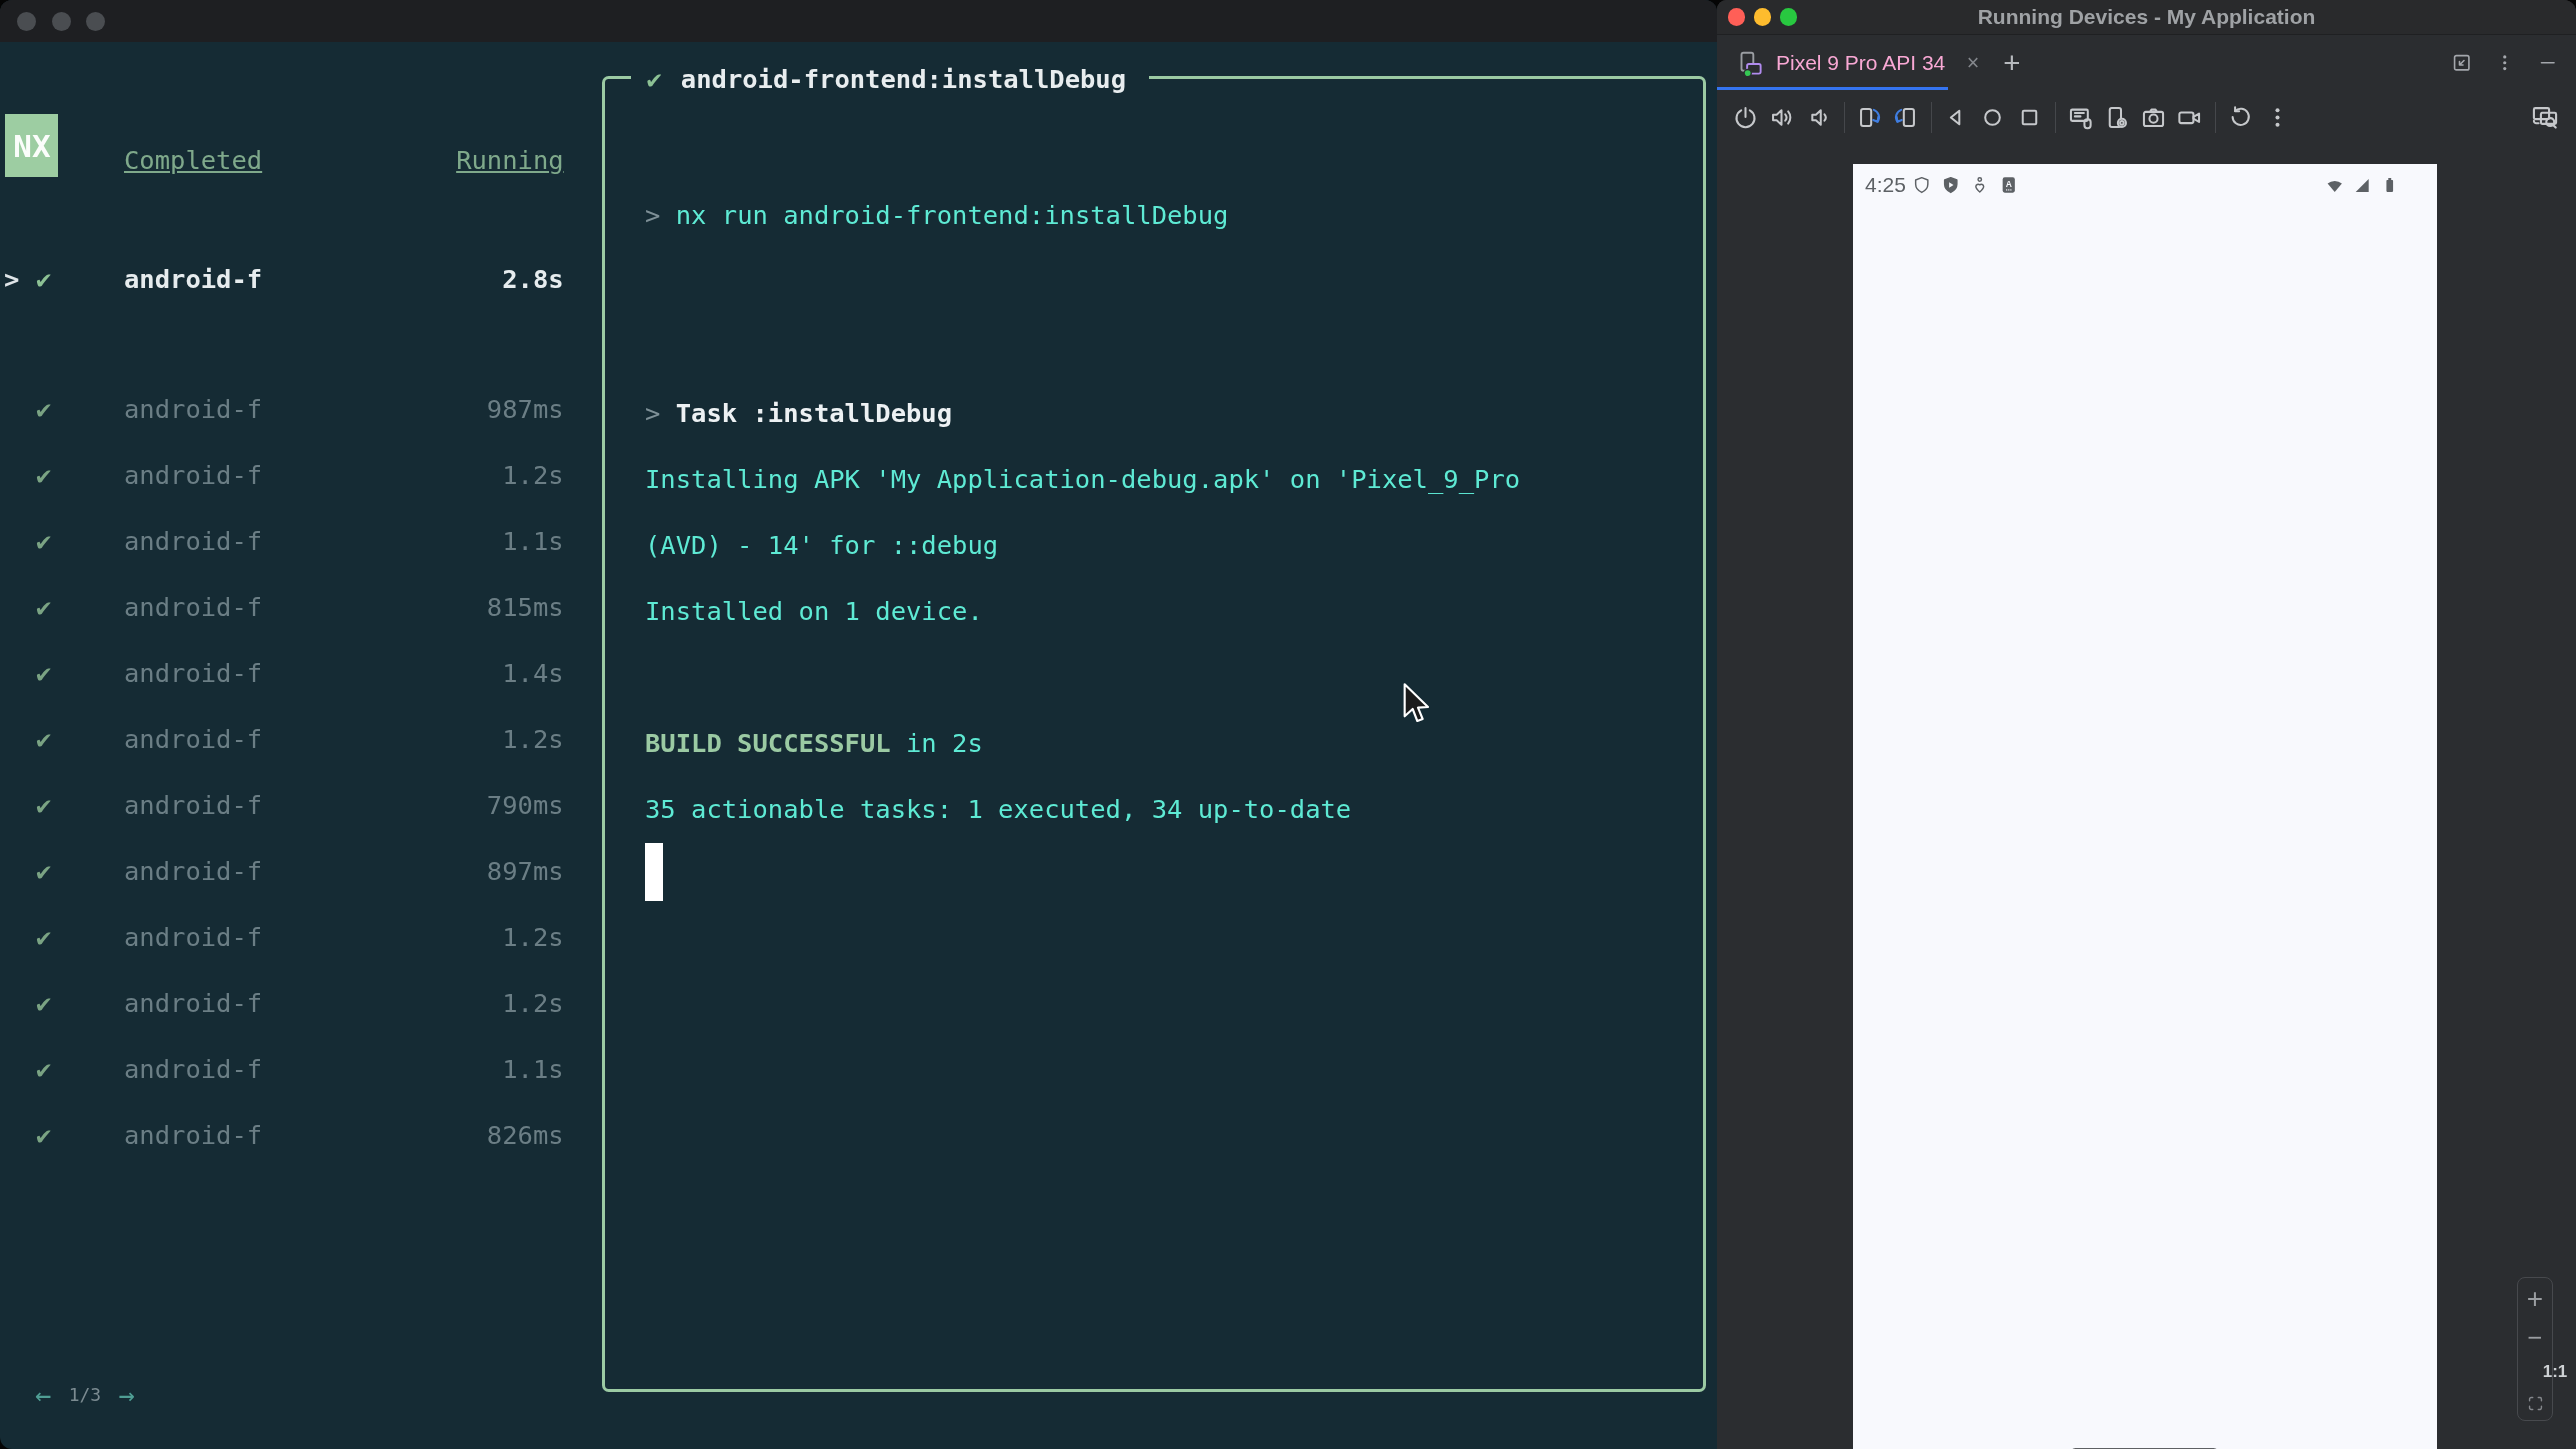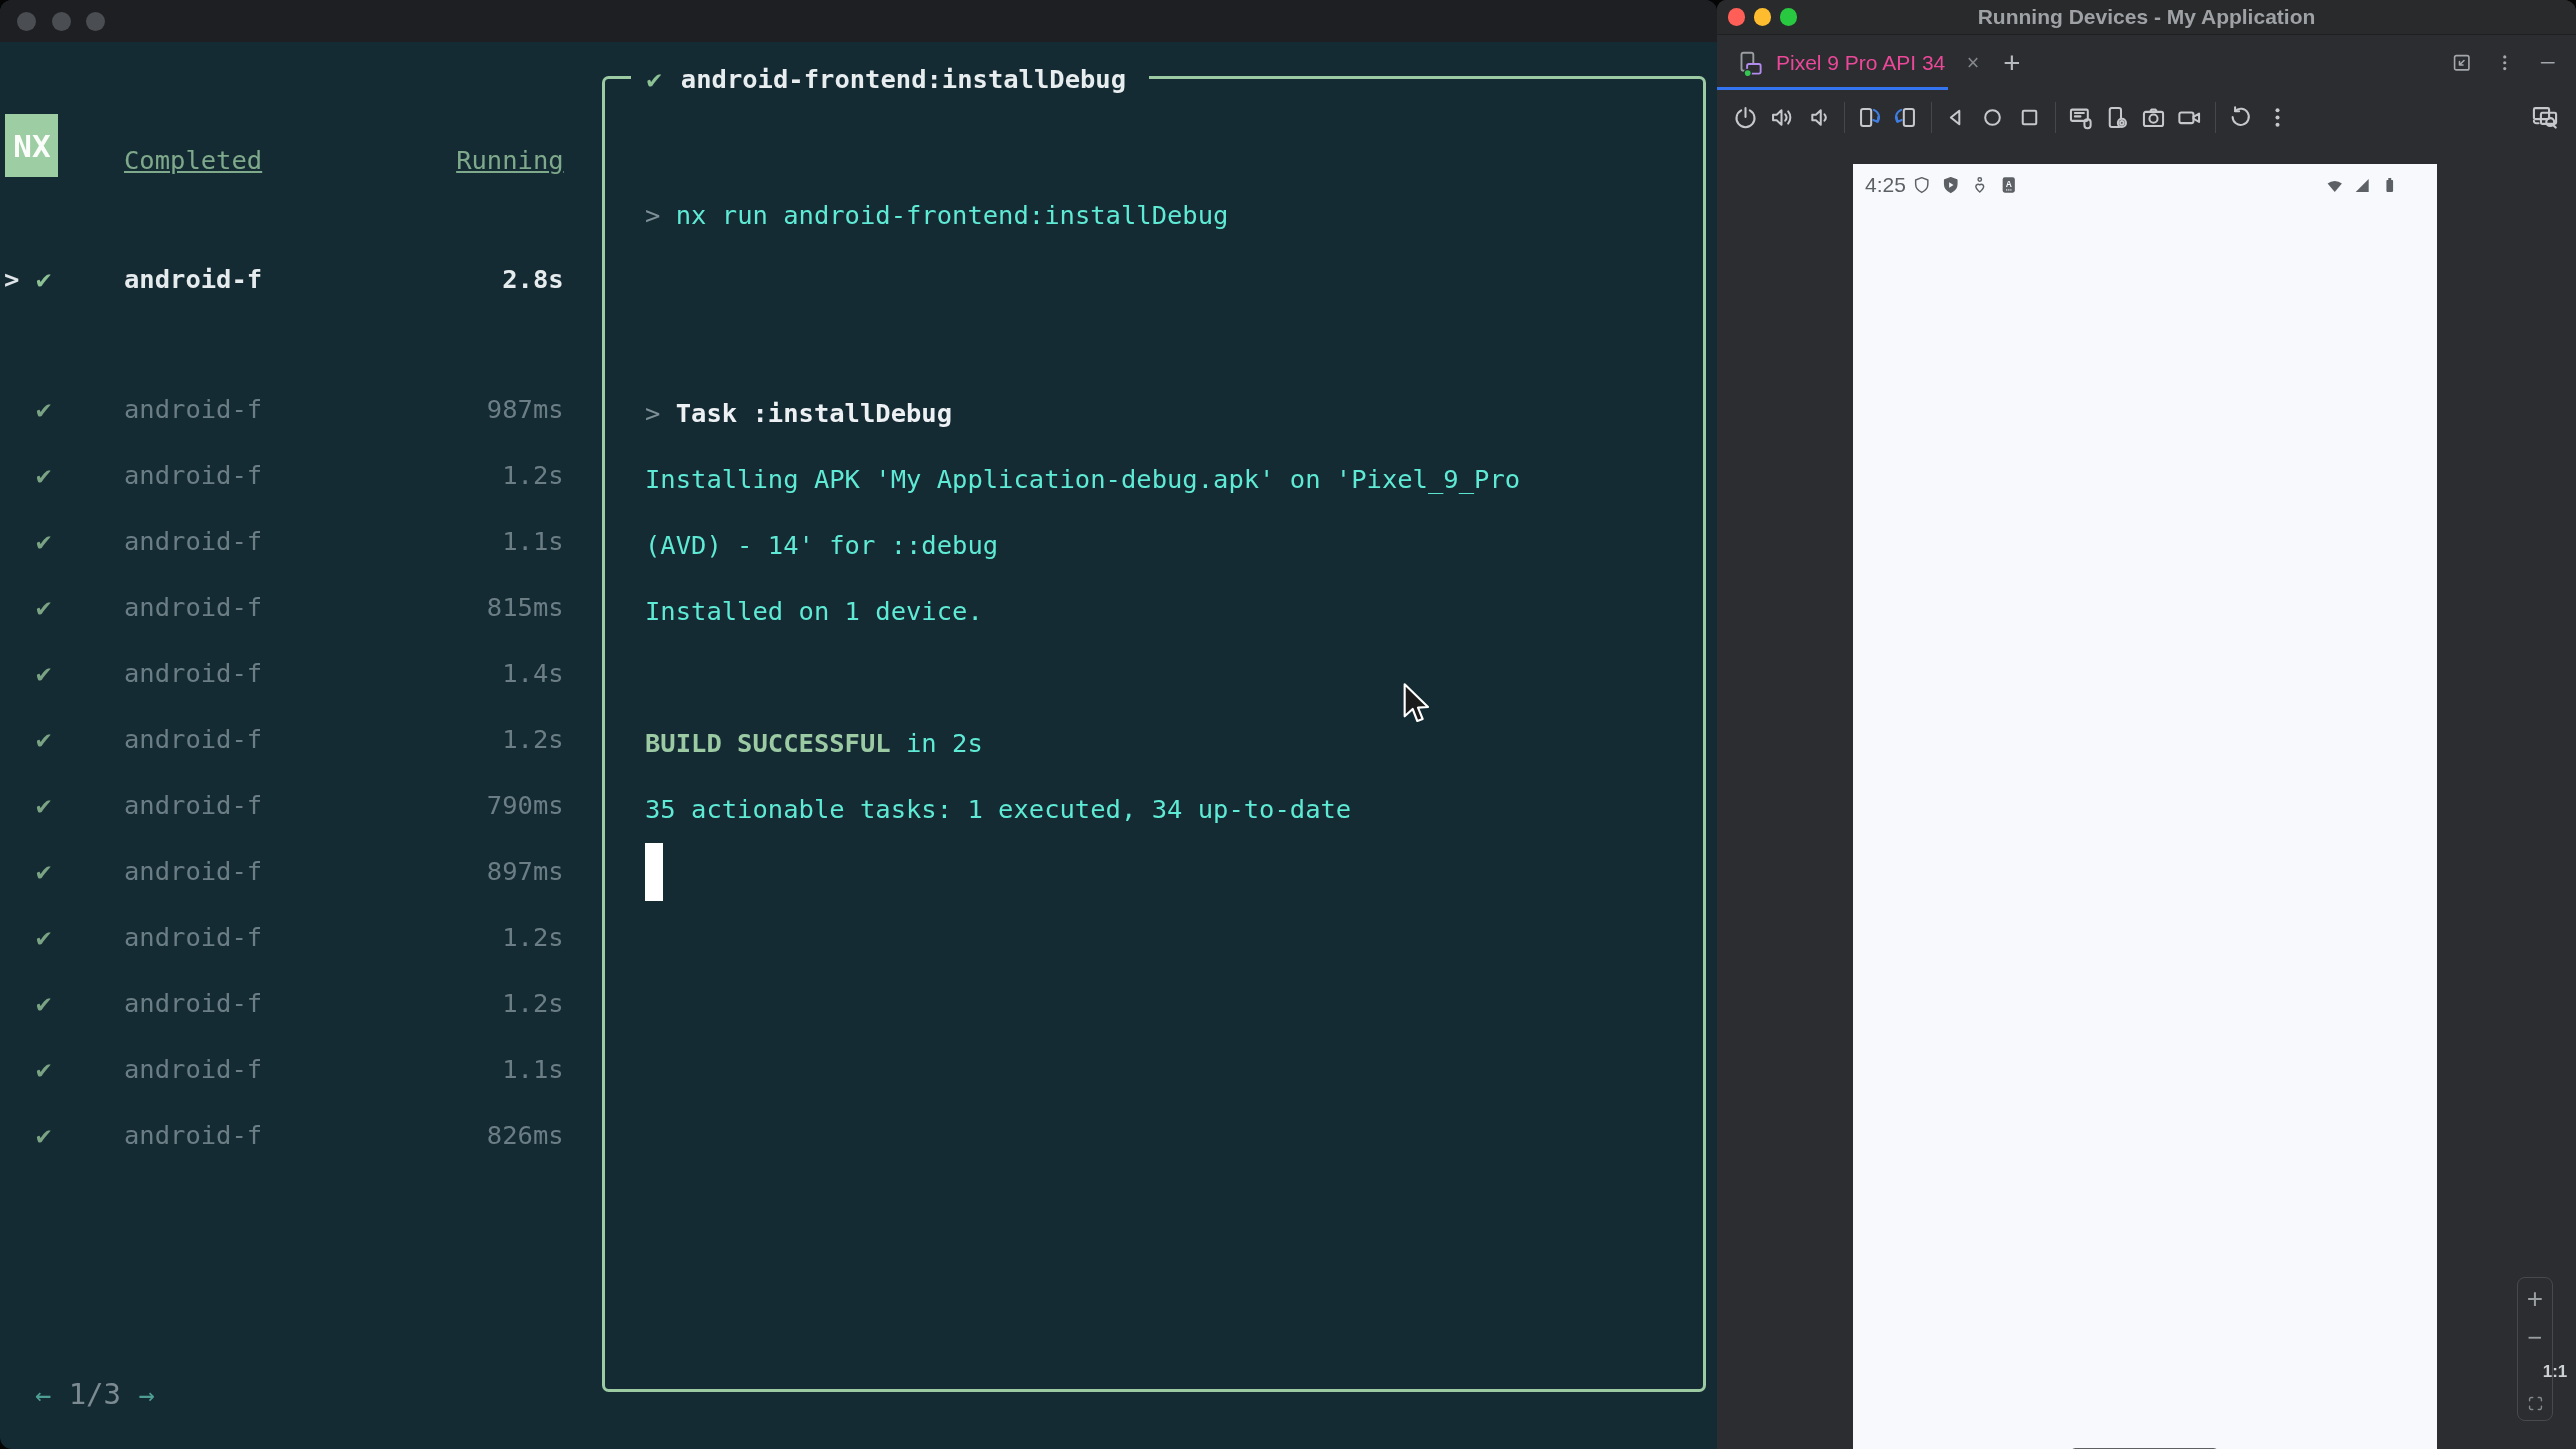--- a/index.html
+++ b/index.html
@@ -34,21 +34,21 @@
   .selected-row .caret { color:#dfe5e8; }
   .selected-row .check { color:#8cc194; }
 
   #task-list { position:absolute; left:0; top:376px; }
   .task-row .check { color:#7aa383; }
   .task-row .name, .task-row .dur { color:#6b7e85; }
 
   .pager { position:absolute; left:35px; top:1361px; height:66px; display:flex; align-items:center;
            gap:17.4px; font-size:27px; }
   .pager .arrow { color:#4f9e94; }
-  .pager .pager-label { color:#7b8b91; font-size:29px; }
+  .pager .pager-label { color:#7b8b91; font-size:18px; }
 
   
   .outbox { position:absolute; left:602px; top:76px; width:1104px; height:1316px;
             border:3.4px solid #9bcaa3; border-radius:6.7px; }
   .outbox-title { position:absolute; top:-21.5px; left:25.5px; height:42px; background:#152b34;
                   padding:0 23px 0 16px; display:flex; align-items:center; gap:19px;
                   font-size:25.5px; font-weight:700; color:#e8edef; white-space:pre; }
   .outbox-title .check { color:#8cc194; font-weight:400; }
   #output-lines { position:absolute; left:40px; top:103px; right:13.4px; }
   .out-line { height:66px; display:flex; align-items:center; font-size:25.5px; white-space:pre; }
@@ -67,21 +67,21 @@
                 border-radius:9.4px 12px 0 0; border-bottom:1.3px solid #1f2022;
                 display:flex; align-items:center; justify-content:center; }
   .lights { position:absolute; left:10.7px; top:0; height:100%; display:flex; align-items:center; gap:8.7px; }
   .light { width:17.4px; height:17.4px; border-radius:50%; }
   .s-title { font-size:21px; font-weight:700; color:#9fa2a5; }
 
   .s-tabbar { position:absolute; left:0; top:36px; width:100%; height:54px; display:flex; align-items:center; }
   .tab { display:flex; align-items:center; height:100%; padding-left:20px; gap:12px; }
   .tab-device-icon { width:27px; height:27px; }
   .tab-device-icon svg { width:100%; height:100%; }
-  .tab-label { font-size:21px; color:#ec4899; white-space:pre; }
+  .tab-label { font-size:21px; color:#f9a8d4; white-space:pre; }
   .tab-close { color:#84878c; font-size:21.5px; margin-left:9.4px; }
   .newtab { margin-left:24px; color:#b7babe; font-size:29.5px; font-weight:300; }
   .tab-underline { position:absolute; left:0; bottom:0; width:231px; height:3.4px; background:#3574f0; }
   .tabbar-right { position:absolute; right:17.4px; top:0; height:100%; display:flex; align-items:center; gap:21.5px; color:#a4a7ac; }
   .tabbar-right .ticon { width:21.5px; height:21.5px; }
   .tabbar-right svg { width:100%; height:100%; }
 
   .s-toolbar { position:absolute; left:0; top:91px; width:100%; height:53px;
                display:flex; align-items:center; padding-left:14.8px; }
   .tb-icon { width:27px; height:27px; margin-right:9.4px; color:#c6c8cb; flex:0 0 auto; }

